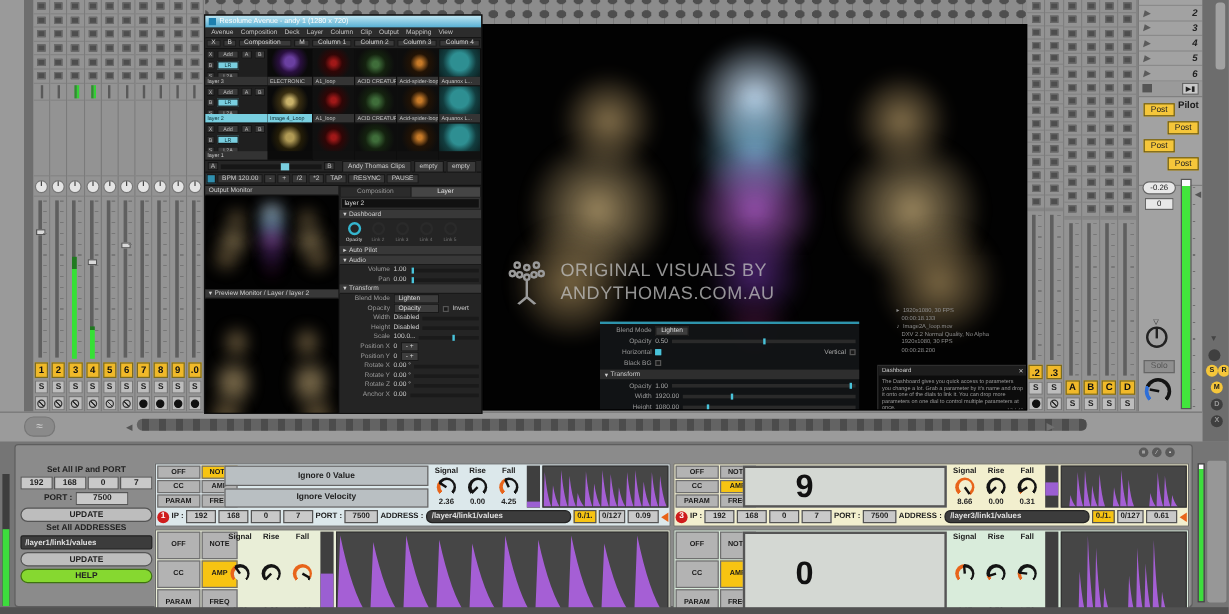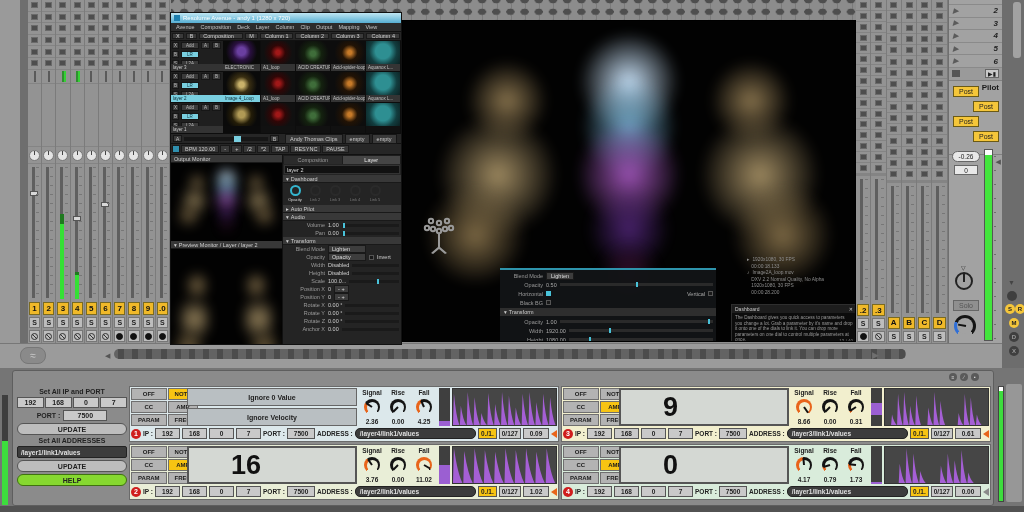--- a/index.html
+++ b/index.html
@@ -1303,20 +1303,24 @@
             <circle cx="10" cy="8" r="2.2"></circle>
             <circle cx="26" cy="8" r="2.2"></circle>
           <circle cx="6" cy="15" r="2.2"></circle>
             <circle cx="30" cy="15" r="2.2"></circle>
             <circle cx="12" cy="16" r="2.2"></circle>
           <circle cx="24" cy="16" r="2.2"></circle>
             <circle cx="18" cy="18" r="2.2"></circle>
         </g>
         <path d="M17 20 L19 20 L19 34 L26 40 L24 41 L18 36 L12 41 L10 40 L17 34 Z" fill="#9a9a9a"></path>
       </svg>
+      <div class="txt">
+        <div>ORIGINAL VISUALS BY</div>
+        <div>ANDYTHOMAS.COM.AU</div>
+      </div>
     </div>
 
     <div id="overlayPanel">
       <div class="ovRow">
         <span class="lab">Blend Mode</span>
         <span class="menuBox propRow" style="background:#3d3d3d;border:1px solid #191919;padding:0 4px;color:#ddd">Lighten</span>
       </div>
       <div class="ovRow">
         <span class="lab">Opacity</span>
         <span>0.50</span>
@@ -1581,21 +1585,20 @@
           <section class="chan" style="background: rgb(233, 238, 215); --kbg: #e9eed7;">
             <div class="chMain">
               <div class="modes">
                 <button class="mbtn">OFF</button>
                 <button class="mbtn">NOTE</button>
                 <button class="mbtn">CC</button>
                 <button class="mbtn on">AMP</button>
                 <button class="mbtn">PARAM</button>
                 <button class="mbtn">FREQ</button>
               </div>
-              <div class="dispBig">16</div>
               <div class="kpanel">
                 <div class="kcol">
                   <span>Signal</span>
                   <span class="knob" style="--a: 100deg;">
                     <i style="--r: 145deg;"></i>
                   </span>
                   <span>3.76</span>
                 </div>
                 <div class="kcol">
                   <span>Rise</span>

